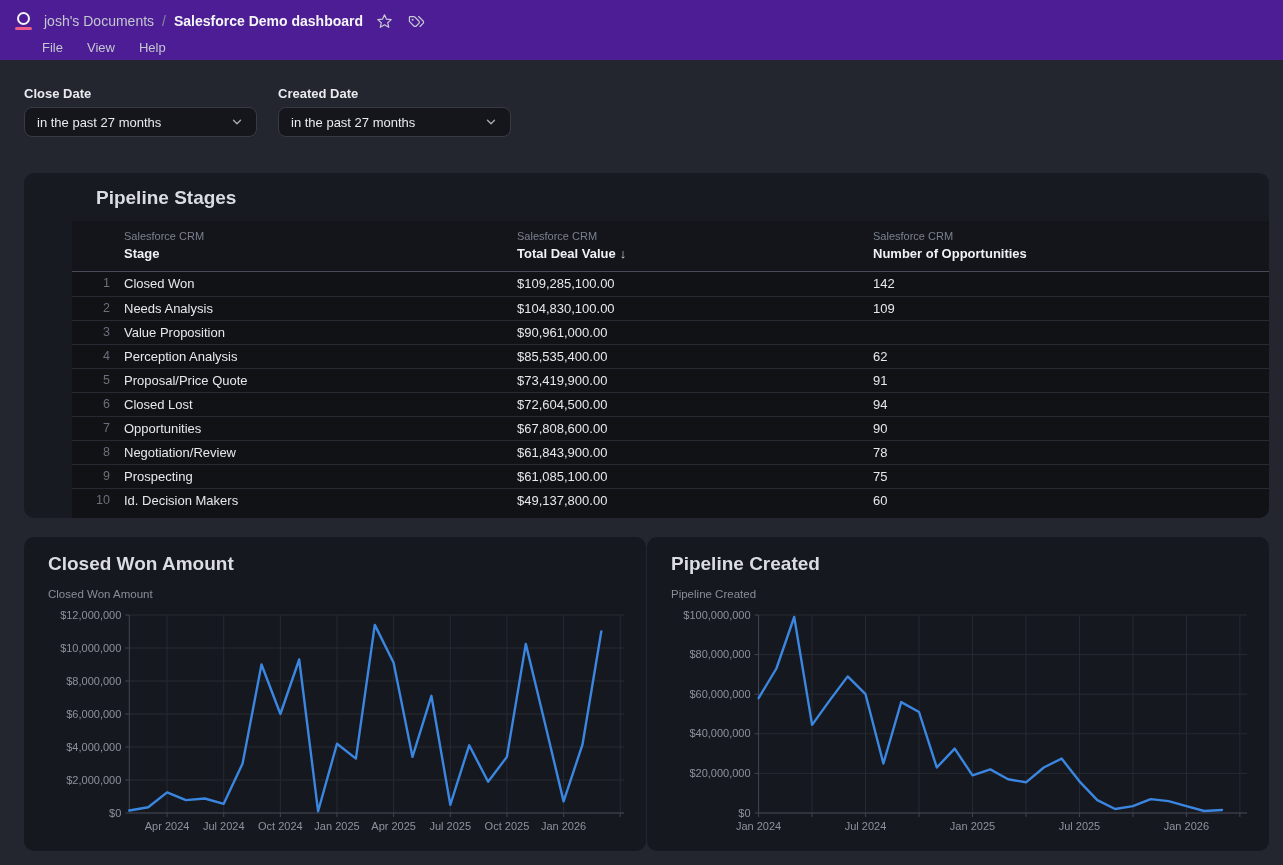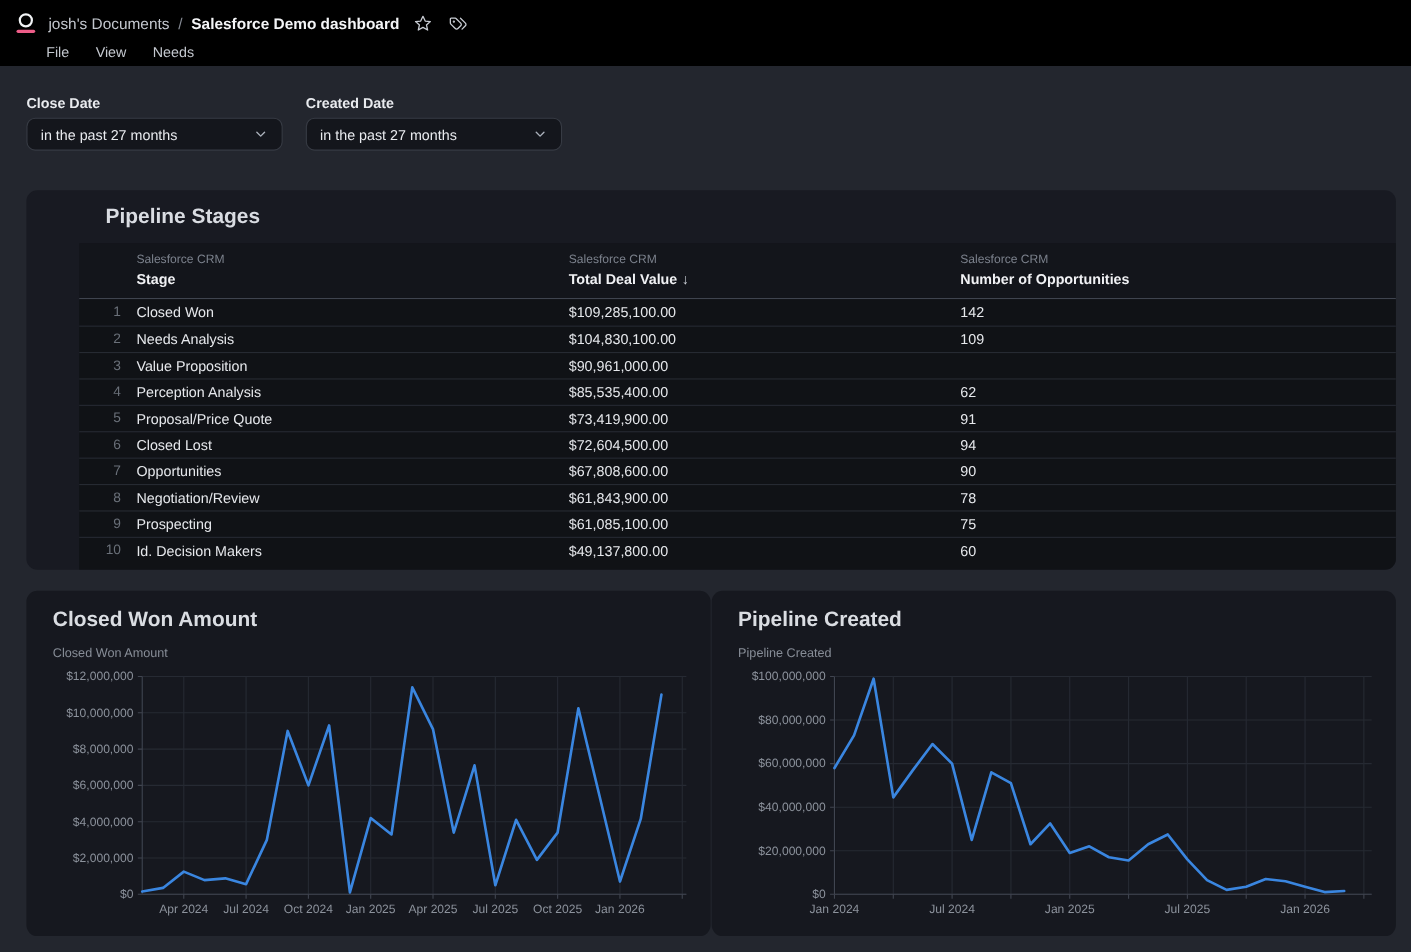--- a/index.html
+++ b/index.html
@@ -1,20 +1,20 @@
 <!DOCTYPE html>
 <html><head>
 <meta charset="utf-8">
 <style>
   * { margin:0; padding:0; box-sizing:border-box; }
   html,body { width:1283px; height:865px; overflow:hidden; }
   body { background:#23262e; font-family:"Liberation Sans", sans-serif; color:#e8eaee; }
 
   
-  .topbar { height:60px; background:#000000; padding:8px 16px 0 12px; }
+  .topbar { height:60px; background:#4c1d95; padding:8px 16px 0 12px; }
   .topbar-row1 { display:flex; align-items:center; gap:10px; height:26px; }
   .logo { width:22px; display:flex; flex-direction:column; align-items:center; cursor:pointer; }
   .logo-ring { width:13px; height:13px; border:2.5px solid #f2f4f6; border-radius:50%; }
   .logo-underline { width:17px; height:3px; background:#ee5d88; border-radius:2px; margin-top:2px; }
   .breadcrumb { display:flex; align-items:center; gap:8px; font-size:14px; }
   .crumb-parent { color:#c3c7ce; }
   .crumb-sep { color:#858a93; }
   .crumb-title { color:#f4f5f7; font-weight:700; }
   .icon-btn { display:inline-flex; align-items:center; justify-content:center; width:22px; height:22px; color:#c7cbd2; cursor:pointer; }
   .icon-btn svg { display:block; }
@@ -80,21 +80,21 @@
       <svg width="17" height="17" viewBox="0 0 24 24" fill="none" stroke="currentColor" stroke-width="1.7" stroke-linecap="round" stroke-linejoin="round">
         <path d="m15 5 6.3 6.3a2.4 2.4 0 0 1 0 3.4L17 19"></path>
         <path d="M9.6 5.6A2 2 0 0 0 8.2 5H3a1 1 0 0 0-1 1v5.2a2 2 0 0 0 .6 1.4l5.7 5.7a2.4 2.4 0 0 0 3.4 0l3.6-3.6a2.4 2.4 0 0 0 0-3.4z"></path>
         <circle cx="6.5" cy="9.5" r="0.6" fill="currentColor"></circle>
       </svg>
     </span>
   </div>
   <div class="menubar">
     <span class="menu-item">File</span>
     <span class="menu-item">View</span>
-    <span class="menu-item">Needs</span>
+    <span class="menu-item">Help</span>
   </div>
 </div>
 
 <div class="page">
 
   <div class="filters">
     <div class="filter">
       <div class="filter-label">Close Date</div>
       <div class="select">
         <span>in the past 27 months</span>

